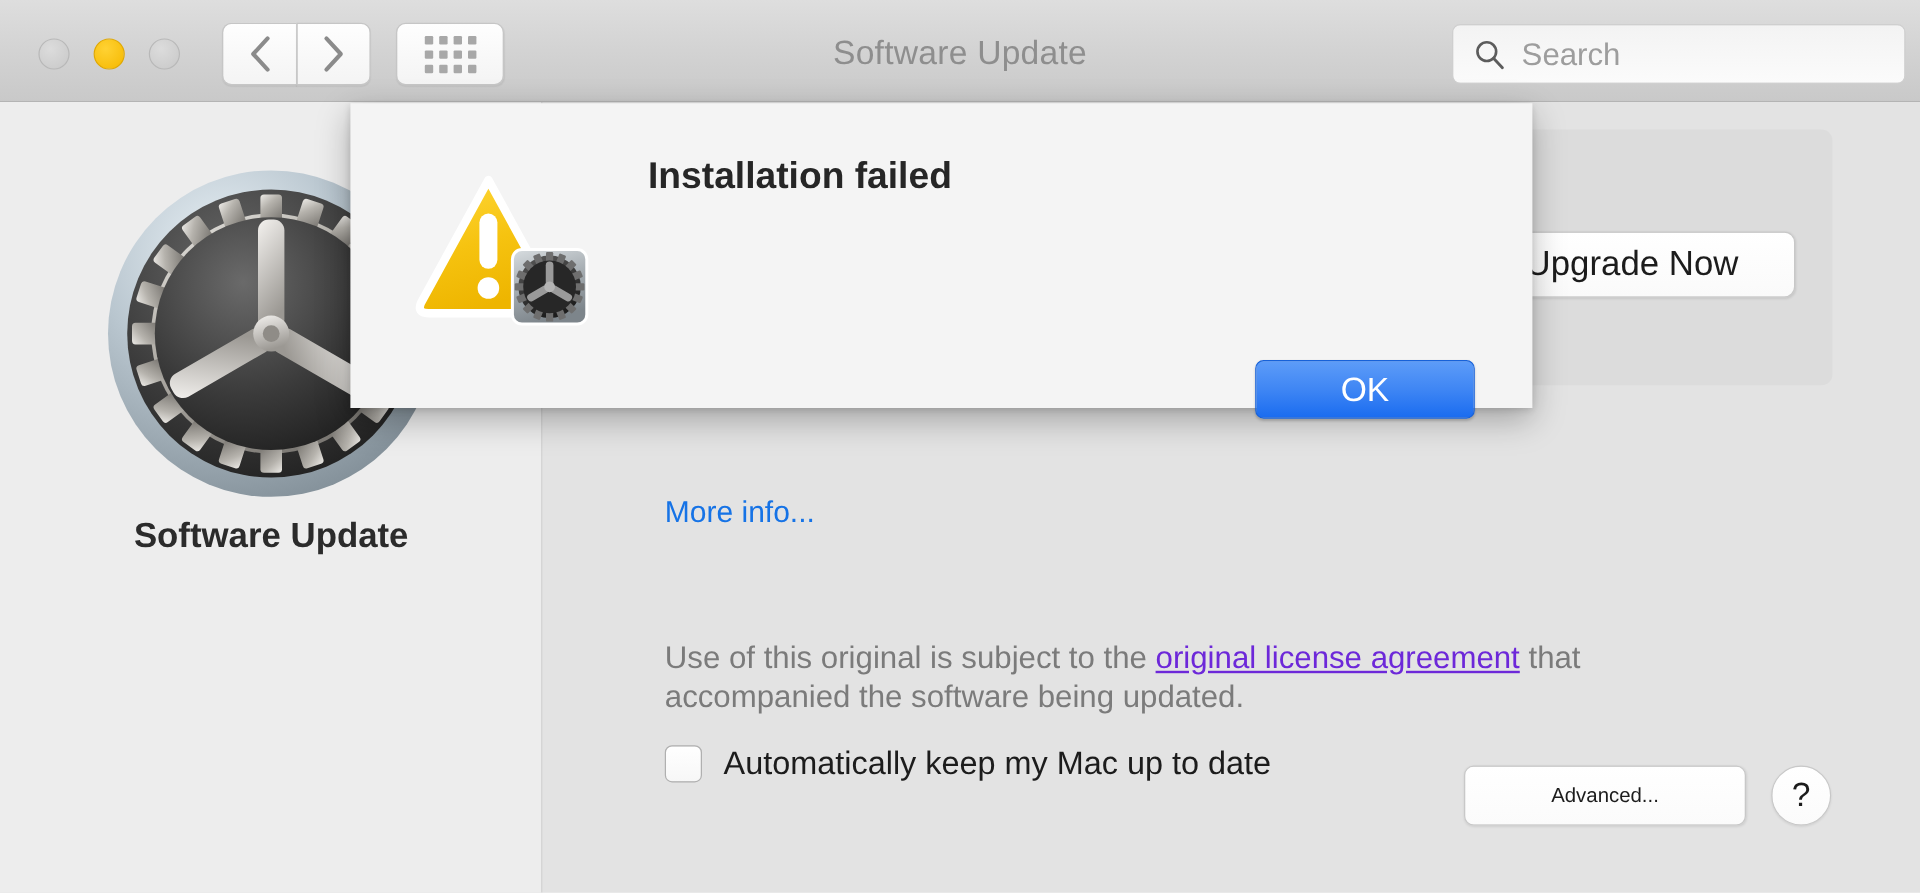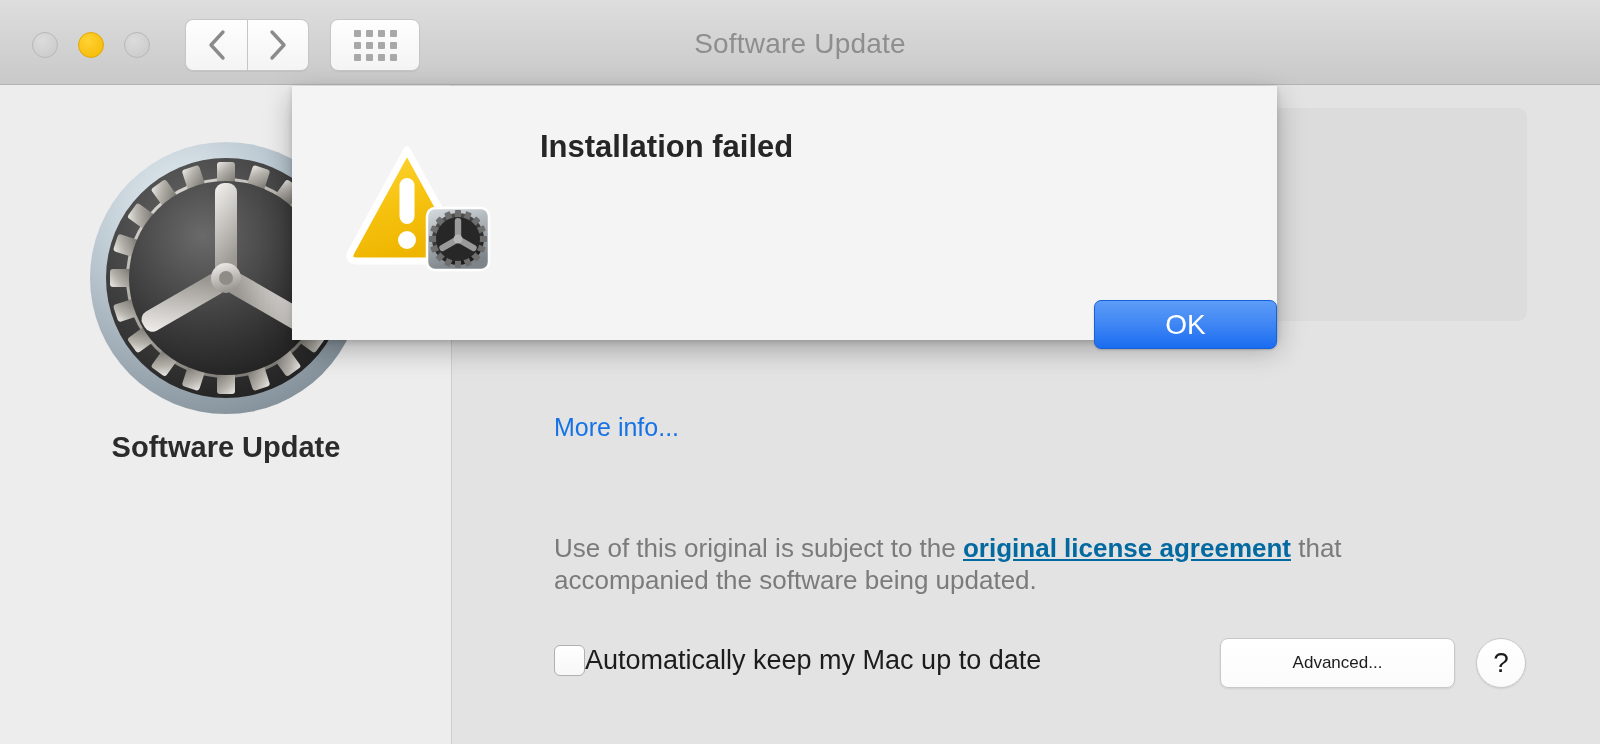--- a/index.html
+++ b/index.html
@@ -195,30 +195,30 @@
 
   .license-text {
     position: absolute;
     left: 101px; top: 447px;
     width: 865px;
     font-size: 26px;
     line-height: 32px;
     color: #7b7b7b;
   }
   .license-link {
-    color: #0369a1;
+    color: #6d28d9;
     text-decoration: underline;
-    font-weight: bold;
   }
 
   .autoupdate-row {
     position: absolute;
-    left: 101px; top: 560px;
-    display: flex;
-    align-items: center;
+    left: 101px; top: 536px;
+    display: flex;
+    align-items: center;
+    gap: 18px;
   }
   .checkbox {
     width: 31px; height: 31px;
     background: linear-gradient(to bottom, #ffffff, #f7f7f7);
     border: 1px solid #b0b0b0;
     border-radius: 6px;
     box-sizing: border-box;
   }
   .autoupdate-label {
     font-size: 27px;
@@ -291,21 +291,20 @@
     border-radius: 7px;
     background: linear-gradient(to bottom, #5d9cf8 0%, #3f86f4 50%, #1a6cf0 100%);
     border: 1px solid #1761d8;
     box-sizing: border-box;
     display: flex;
     align-items: center;
     justify-content: center;
     font-size: 28px;
     color: #ffffff;
     box-shadow: 0 1px 2px rgba(0,0,0,0.18);
-    margin-left: 48px;
   }
 </style>
 </head>
 <body>
 
 <div id="app">
 
   <div class="titlebar">
 
     <div class="traffic-lights">
@@ -339,20 +338,27 @@
           <i></i>
         <i></i>
           <i></i>
           <i></i>
           <i></i>
       </span>
     </div>
 
     <div class="window-title">Software Update</div>
 
+    <div class="searchfield">
+      <svg width="27" height="27" viewBox="0 0 27 27">
+        <circle cx="11" cy="11" r="7.8" fill="none" stroke="#5c5c5c" stroke-width="2.2"></circle>
+        <line x1="16.6" y1="16.6" x2="24" y2="24.4" stroke="#5c5c5c" stroke-width="2.4" stroke-linecap="round"></line>
+      </svg>
+      <span class="search-placeholder">Search</span>
+    </div>
   </div>
 
   <div class="body-area">
 
     <div class="sidebar">
       <div class="prefs-icon-wrap">
         <svg width="280" height="280" viewBox="0 0 280 280">
           <defs>
             <radialGradient id="rimG" cx="35%" cy="25%" r="85%">
               <stop offset="0%" stop-color="#e9f1f6"></stop>
@@ -458,20 +464,21 @@
           </g>
         </svg>
       </div>
       <div class="prefs-label">Software Update</div>
     </div>
 
     <div class="main-panel">
 
       <div class="update-card"></div>
 
+      <div class="upgrade-btn">Upgrade Now</div>
 
       <div class="more-info">More info...</div>
 
       <div class="license-text">
         <span>Use of this original is subject to the </span><span class="license-link">original license agreement</span><span> that accompanied the software being updated.</span>
       </div>
 
       <div class="autoupdate-row">
         <span class="checkbox"></span>
         <span class="autoupdate-label">Automatically keep my Mac up to date</span>

